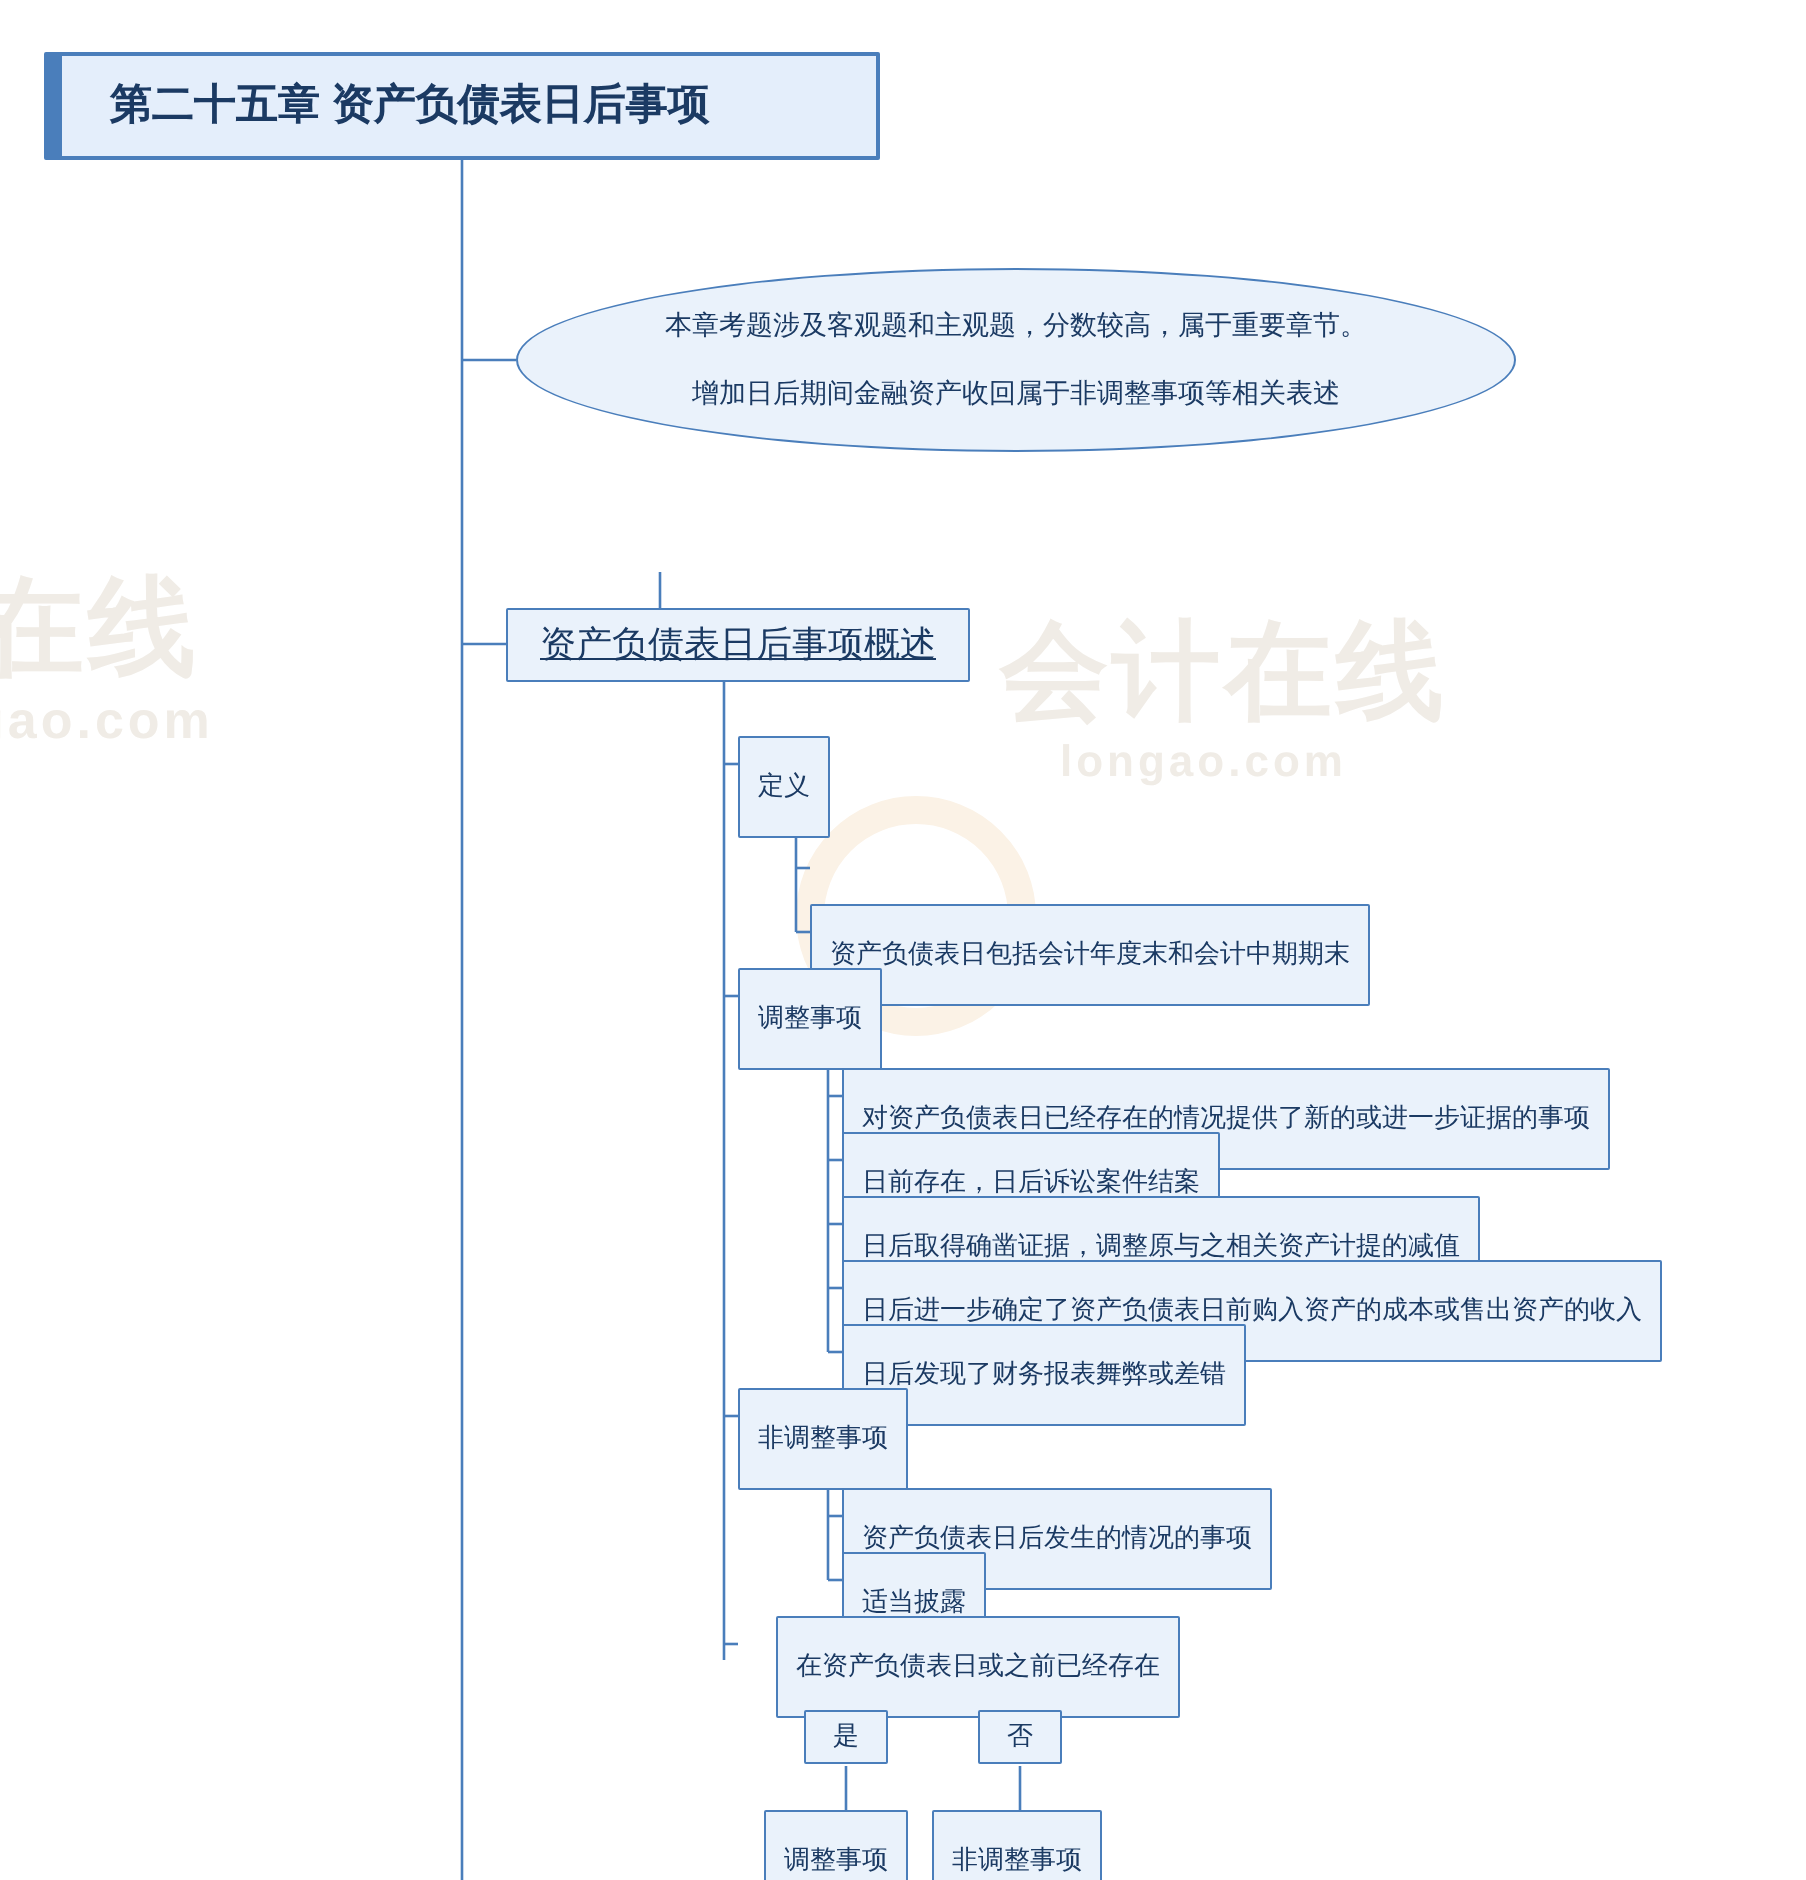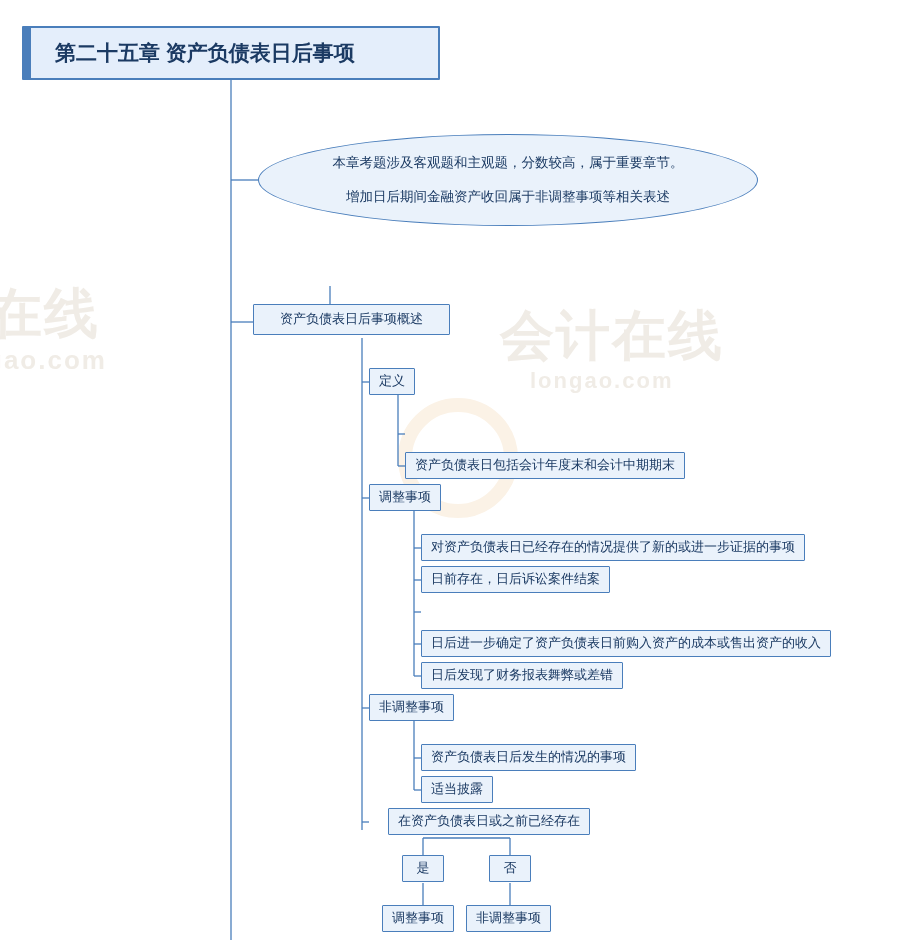--- a/index.html
+++ b/index.html
@@ -48,21 +48,21 @@
     pointer-events: none;
   }
   .node {
     position: absolute;
     box-sizing: border-box;
     background: #eaf2fb;
     border: 1px solid #4a7ebb;
     color: #1b3a63;
     font-size: 13px;
     line-height: 1.3;
-    padding: 4px 9px;
+    padding: 16px 9px;
     white-space: nowrap;
     border-radius: 1px;
   }
   .title-node {
     left: 22px;
     top: 26px;
     width: 418px;
     height: 54px;
     background: #e4eefb;
     border: 2px solid #4a7ebb;
@@ -103,21 +103,21 @@
     background: #fdf3d6;
     border: 1px solid #d6a93a;
     color: #8a6a12;
     font-size: 14px;
     display: flex;
     align-items: center;
     justify-content: center;
     box-sizing: border-box;
   }
   .n-overview {
-    left: 253px; top: 304px; font-size: 13px; padding: 6px 26px;
+    left: 253px; top: 304px; font-size: 18px; padding: 6px 16px; text-decoration: underline;
   }
   .n-def      { left: 369px; top: 368px; }
   .n-def1     { left: 405px; top: 420px; }
   .n-def2     { left: 405px; top: 452px; }
   .n-adj      { left: 369px; top: 484px; }
   .n-adj1     { left: 421px; top: 534px; }
   .n-adj2     { left: 421px; top: 566px; }
   .n-adj3     { left: 421px; top: 598px; }
   .n-adj4     { left: 421px; top: 630px; }
   .n-adj5     { left: 421px; top: 662px; }
@@ -195,20 +195,21 @@
 
 
   <div class="node n-overview">资产负债表日后事项概述</div>
 
   <div class="node n-def">定义</div>
   <div class="node n-def2">资产负债表日包括会计年度末和会计中期期末</div>
 
   <div class="node n-adj">调整事项</div>
   <div class="node n-adj1">对资产负债表日已经存在的情况提供了新的或进一步证据的事项</div>
   <div class="node n-adj2">日前存在，日后诉讼案件结案</div>
+  <div class="node n-adj3">日后取得确凿证据，调整原与之相关资产计提的减值</div>
   <div class="node n-adj4">日后进一步确定了资产负债表日前购入资产的成本或售出资产的收入</div>
   <div class="node n-adj5">日后发现了财务报表舞弊或差错</div>
 
   <div class="node n-nonadj">非调整事项</div>
   <div class="node n-nonadj1">资产负债表日后发生的情况的事项</div>
   <div class="node n-nonadj2">适当披露</div>
 
   <div class="node n-exist">在资产负债表日或之前已经存在</div>
   <div class="node n-yes">是</div>
   <div class="node n-no">否</div>

